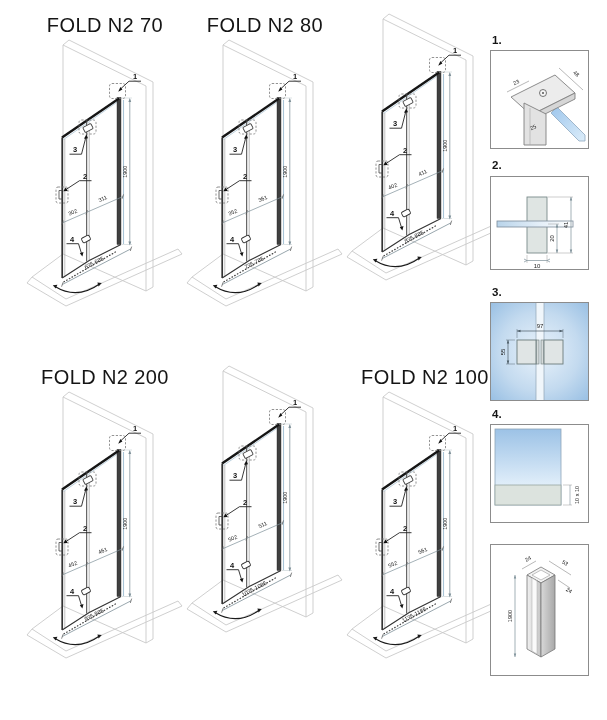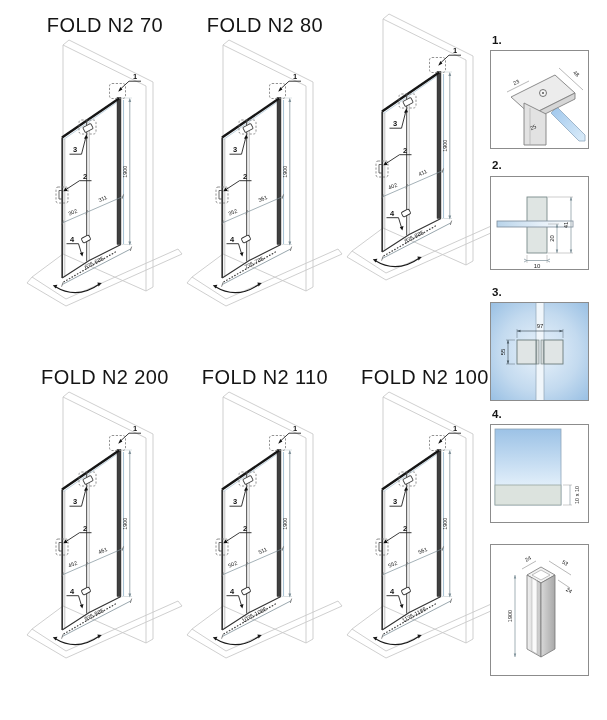--- a/index.html
+++ b/index.html
@@ -349,21 +349,20 @@
     </g>
 
     <g fill="#1a1a1a">
       <path d="M30,248.5 Q52,262 74.5,246" stroke="#1a1a1a" stroke-width="1.1" fill="none"></path>
       <polygon points="27.8,247.2 32.4,246.8 30.7,250.5"></polygon>
       <polygon points="76.8,245.1 72.4,244.4 73.6,248.4"></polygon>
     </g>
   </svg>
 </div>
 <div class="cell" style="left:185px;top:364px">
-  <div class="title">FOLD N2 110</div>
   <svg width="160" height="302" viewBox="0 0 160 302">
 
     <g stroke="#c9c9c9" stroke-width="0.9" fill="none">
       <path d="M38,7 L44,2 L128,44 L128,249"></path>
       <path d="M38,7 L121,48 L121,253"></path>
       <path d="M38,7 L38,216 L121,253"></path>
       <path d="M128,249 L121,253"></path>
       <path d="M38,216 L7,239"></path>
     </g>
 

